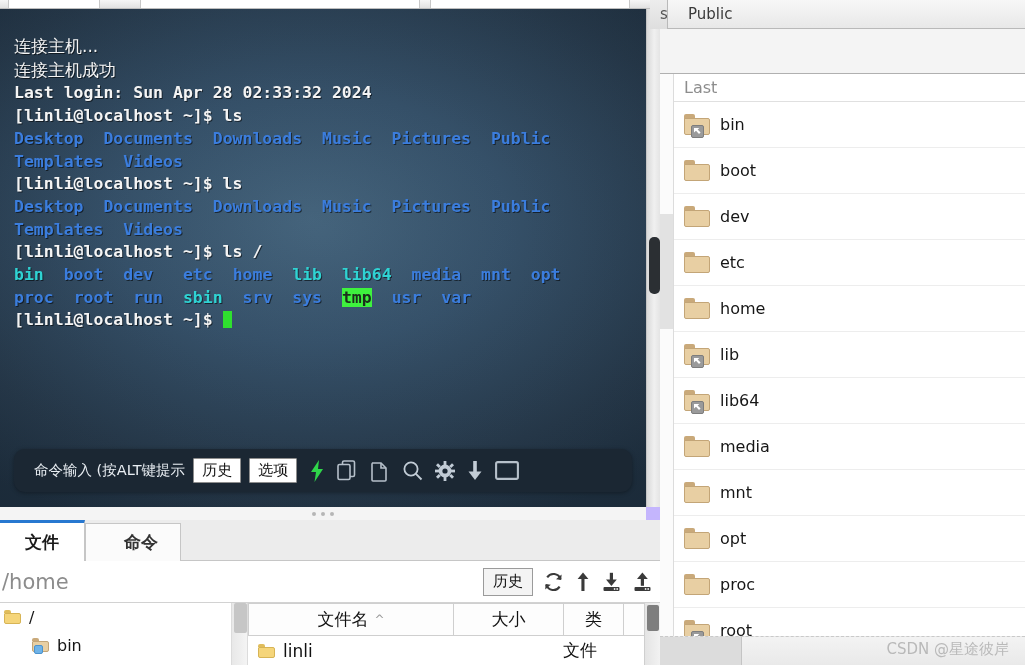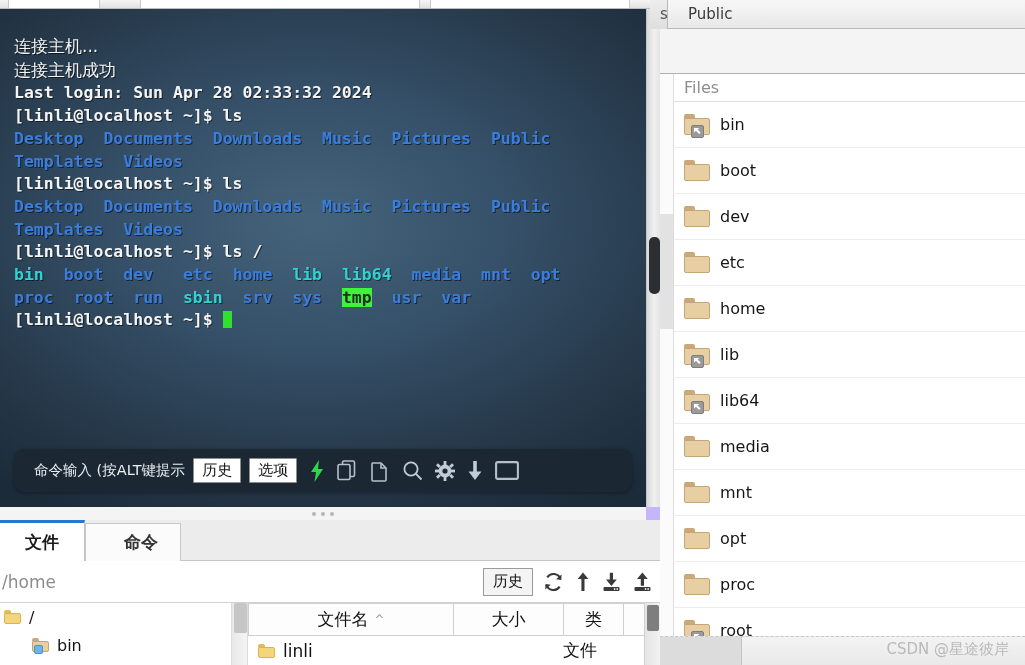--- a/index.html
+++ b/index.html
@@ -124,21 +124,21 @@
     margin-top: 3px; height: 38px; padding-left: 16px;
   }
 
   
   #path-bar {
     position: absolute; left: 0; top: 561px; width: 660px; height: 42px;
     background: #ffffff; border-bottom: 1px solid #d2d2d2;
     display: flex; align-items: center;
   }
   #path-value {
-    flex: 1; color: #8c8c8c; font-size: 17px; padding-left: 2px;
+    flex: 1; color: #8c8c8c; font-size: 21px; padding-left: 2px;
     font-family: "DejaVu Sans", sans-serif;
   }
   #path-hist-btn {
     background: #f4f4f4; border: 1px solid #9b9b9b;
     font-family: "DejaVu Sans", sans-serif; font-size: 15px; color: #111;
     padding: 3px 9px 4px; margin-right: 10px; cursor: pointer;
   }
   #path-icons { display: flex; align-items: center; gap: 12px; padding-right: 8px; }
   #path-icons svg { display: block; }
 
@@ -463,21 +463,21 @@
       <div id="files-title">Public</div>
     </div>
 
     <div id="files-toolbar"></div>
 
     <div id="files-sidebar-strip">
       <div id="files-sidebar-thumb"></div>
     </div>
 
     <div id="files-colhead">
-      <span class="label">Files</span>
+      <span class="label">Last</span>
     </div>
 
     <div id="files-list">
         <div class="file-row">
           <span class="folder">
             <span class="tab-lip"></span>
             <span class="body"></span>
             <span class="link-badge">
               <svg width="9" height="9" viewBox="0 0 9 9">
                 <path d="M1 1 L1 5.5 L3 3.8 L6 7 L7.6 5.6 L4.6 2.4 L6.4 1 Z" fill="#ffffff"></path>

